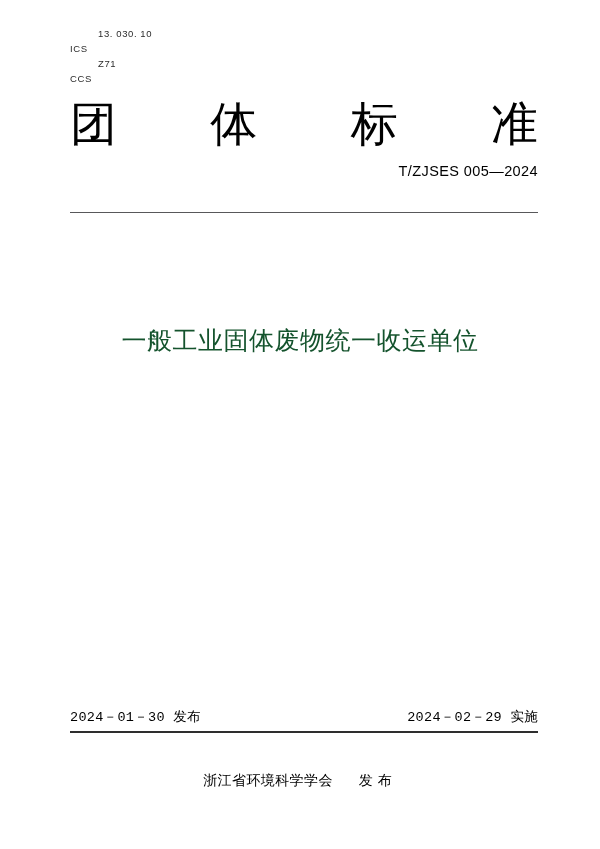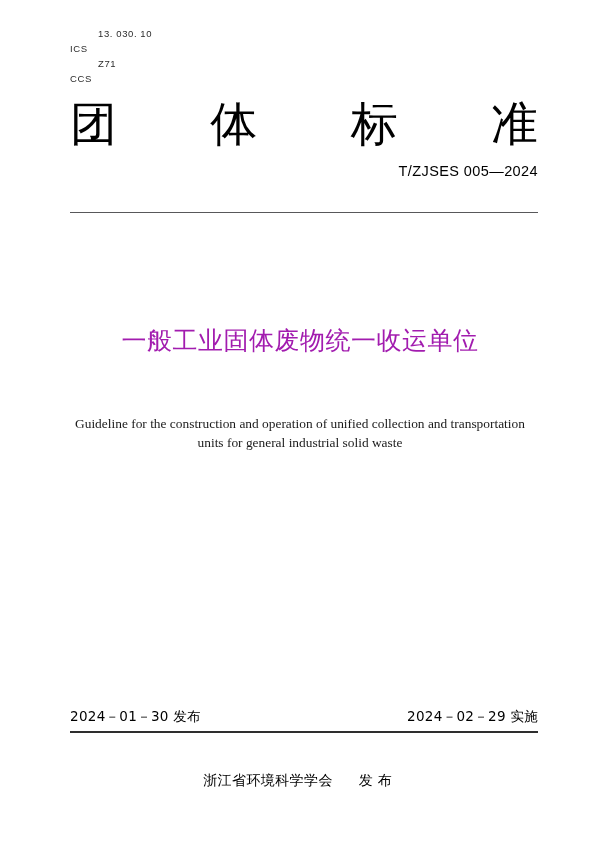--- a/index.html
+++ b/index.html
@@ -98,21 +98,21 @@
   .title-cn {
     position: absolute;
     left: 0;
     top: 323px;
     width: 600px;
     text-align: center;
     font-size: 25px;
     line-height: 36px;
     letter-spacing: 0.5px;
     font-weight: 400;
-    color: #a21caf;
+    color: #14532d;
     font-family: "DejaVu Sans", "Liberation Sans", sans-serif;
   }
   .title-cn-line { display: block; }
 
   
   .title-en {
     position: absolute;
     left: 60px;
     top: 414px;
     width: 480px;
@@ -131,21 +131,21 @@
     top: 708px;
     width: 468px;
     display: flex;
     justify-content: space-between;
     align-items: baseline;
     font-size: 13.5px;
     letter-spacing: 0.3px;
     color: #000000;
     font-family: "DejaVu Sans", "Liberation Sans", sans-serif;
   }
-  .date-item { white-space: nowrap; }
+  .date-item { white-space: nowrap; font-family: Liberation Mono, monospace; }
 
   
   .publisher {
     position: absolute;
     left: 0;
     top: 772px;
     width: 600px;
     text-align: center;
     font-size: 14px;
     letter-spacing: 0.4px;
@@ -186,24 +186,20 @@
   </div>
 
   <div class="std-number">T/ZJSES 005—2024</div>
 
   <div class="rule-top"></div>
 
   <div class="title-cn">
     <span class="title-cn-line">一般工业固体废物统一收运单位</span>
   </div>
 
-  <div class="title-en">
-    <span class="title-en-line">Guideline for the construction and operation of unified collection and transportation</span>
-    <span class="title-en-line">units for general industrial solid waste</span>
-  </div>
 
   <div class="date-row">
     <span class="date-item">2024－01－30 发布</span>
     <span class="date-item">2024－02－29 实施</span>
   </div>
 
   <div class="rule-bottom"></div>
 
   <div class="publisher">
     <span>浙江省环境科学学会</span><span class="publisher-gap"></span><span class="publisher-verb">发布</span>

